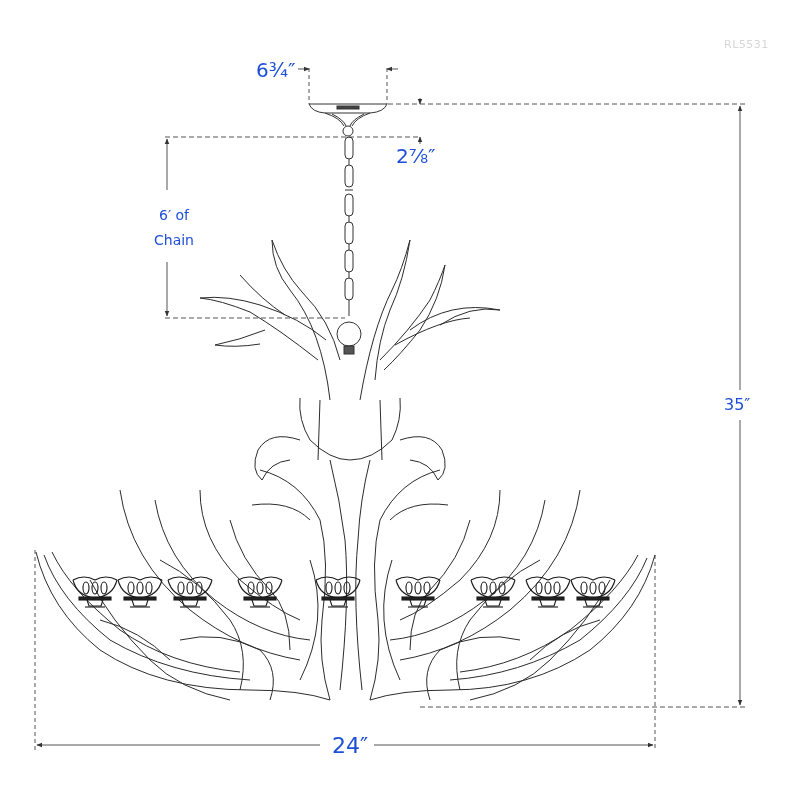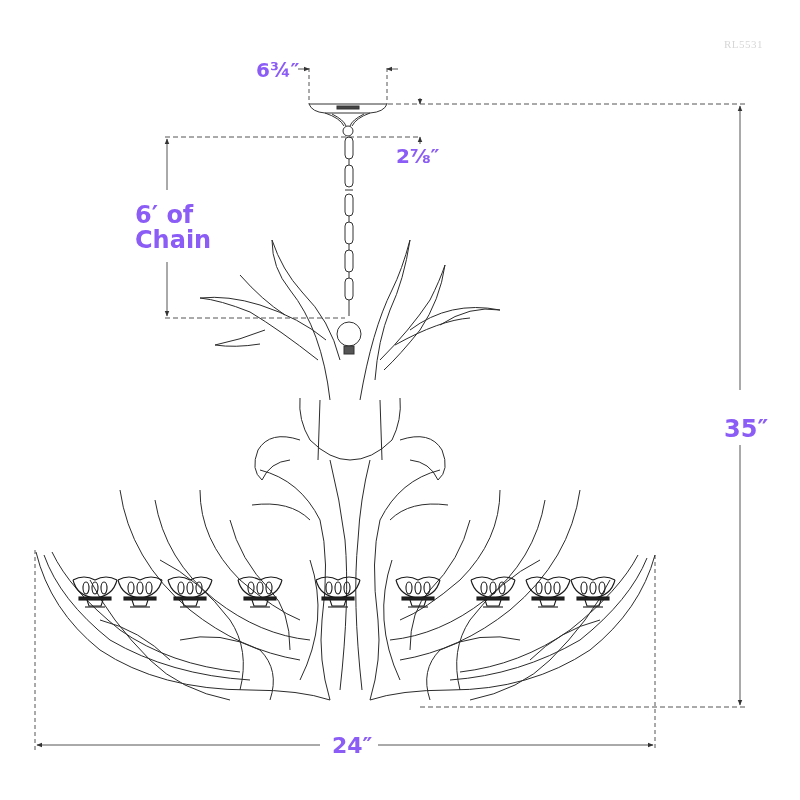--- a/index.html
+++ b/index.html
@@ -1,24 +1,24 @@
 <!DOCTYPE html>
 <html><head>
 <meta charset="utf-8">
 <style>
   html, body { margin: 0; padding: 0; background: #ffffff; }
   body { width: 800px; height: 800px; position: relative; overflow: hidden;
          font-family: "DejaVu Sans", "Liberation Sans", sans-serif; color: #222; }
   .canvas { position: absolute; left: 0; top: 0; width: 800px; height: 800px; }
-  .label { position: absolute; color: #8b5cf6; white-space: nowrap; font-weight: bold; }
-  .sku { position: absolute; left: 724px; top: 38px; font-size: 11px; color: #d7d7d7; letter-spacing: 0.5px; font-family: Liberation Serif, serif; }
+  .label { position: absolute; color: #1d4ed8; white-space: nowrap; }
+  .sku { position: absolute; left: 724px; top: 38px; font-size: 11px; color: #d7d7d7; letter-spacing: 0.5px; }
   .dim-top { left: 256px; top: 58px; font-size: 20px; }
   .dim-canopy { left: 396px; top: 144px; font-size: 20px; text-align: center; }
-  .dim-chain { left: 135px; top: 203px; font-size: 24px; line-height: 25px; text-align: left; width: 78px; }
-  .dim-height { left: 724px; top: 393px; font-size: 24px; background: #fff; padding: 2px 0; margin-top: 20px; }
+  .dim-chain { left: 135px; top: 203px; font-size: 14px; line-height: 25px; text-align: center; width: 78px; }
+  .dim-height { left: 724px; top: 393px; font-size: 16px; background: #fff; padding: 2px 0; }
   .dim-width { left: 326px; top: 733px; font-size: 22px; background: #fff; padding: 0 6px; }
 </style>
 </head>
 <body>
 
 <div class="canvas">
   <svg width="800" height="800" viewBox="0 0 800 800" xmlns="http://www.w3.org/2000/svg">
     <defs>
       <marker id="arr" viewBox="0 0 10 10" refX="9" refY="5" markerWidth="6" markerHeight="6" orient="auto-start-reverse">
         <path d="M0,1 L10,5 L0,9 z" fill="#333"></path>

